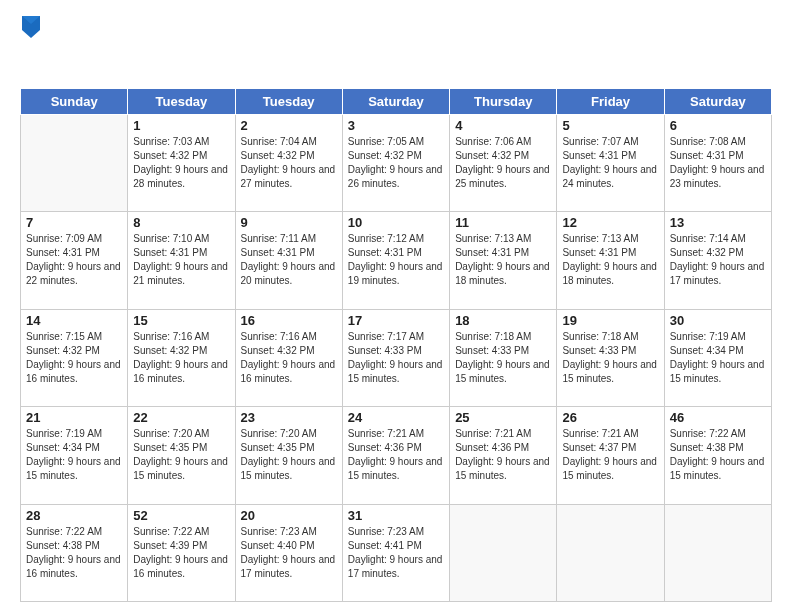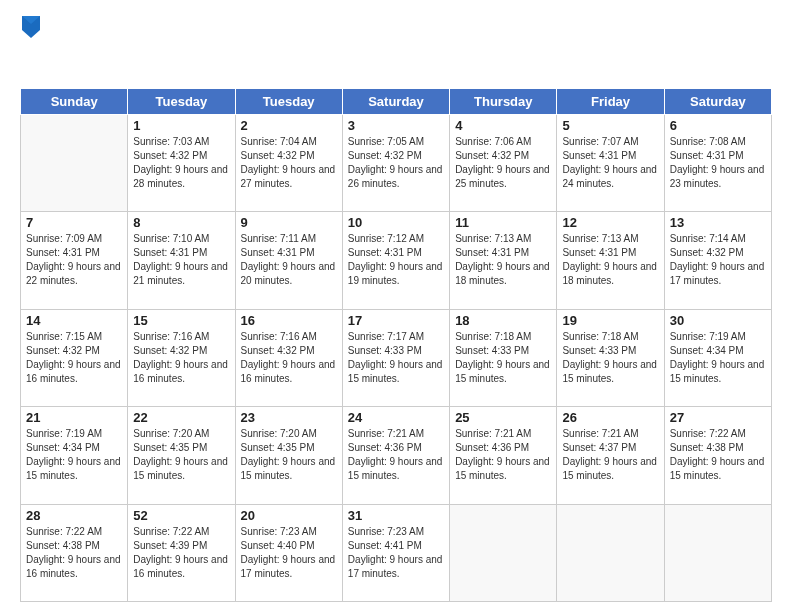--- a/index.html
+++ b/index.html
@@ -236,21 +236,21 @@
           </td>
           <td>
             <span class="day-num">25</span>
             <div class="day-info">Sunrise: 7:21 AM<br>Sunset: 4:36 PM<br>Daylight: 9 hours and 15 minutes.</div>
           </td>
           <td>
             <span class="day-num">26</span>
             <div class="day-info">Sunrise: 7:21 AM<br>Sunset: 4:37 PM<br>Daylight: 9 hours and 15 minutes.</div>
           </td>
           <td>
-            <span class="day-num">27</span>
+            <span class="day-num">46</span>
             <div class="day-info">Sunrise: 7:22 AM<br>Sunset: 4:38 PM<br>Daylight: 9 hours and 15 minutes.</div>
           </td>
         </tr>
         <tr>
           <td>
             <span class="day-num">28</span>
             <div class="day-info">Sunrise: 7:22 AM<br>Sunset: 4:38 PM<br>Daylight: 9 hours and 16 minutes.</div>
           </td>
           <td>
             <span class="day-num">52</span>

